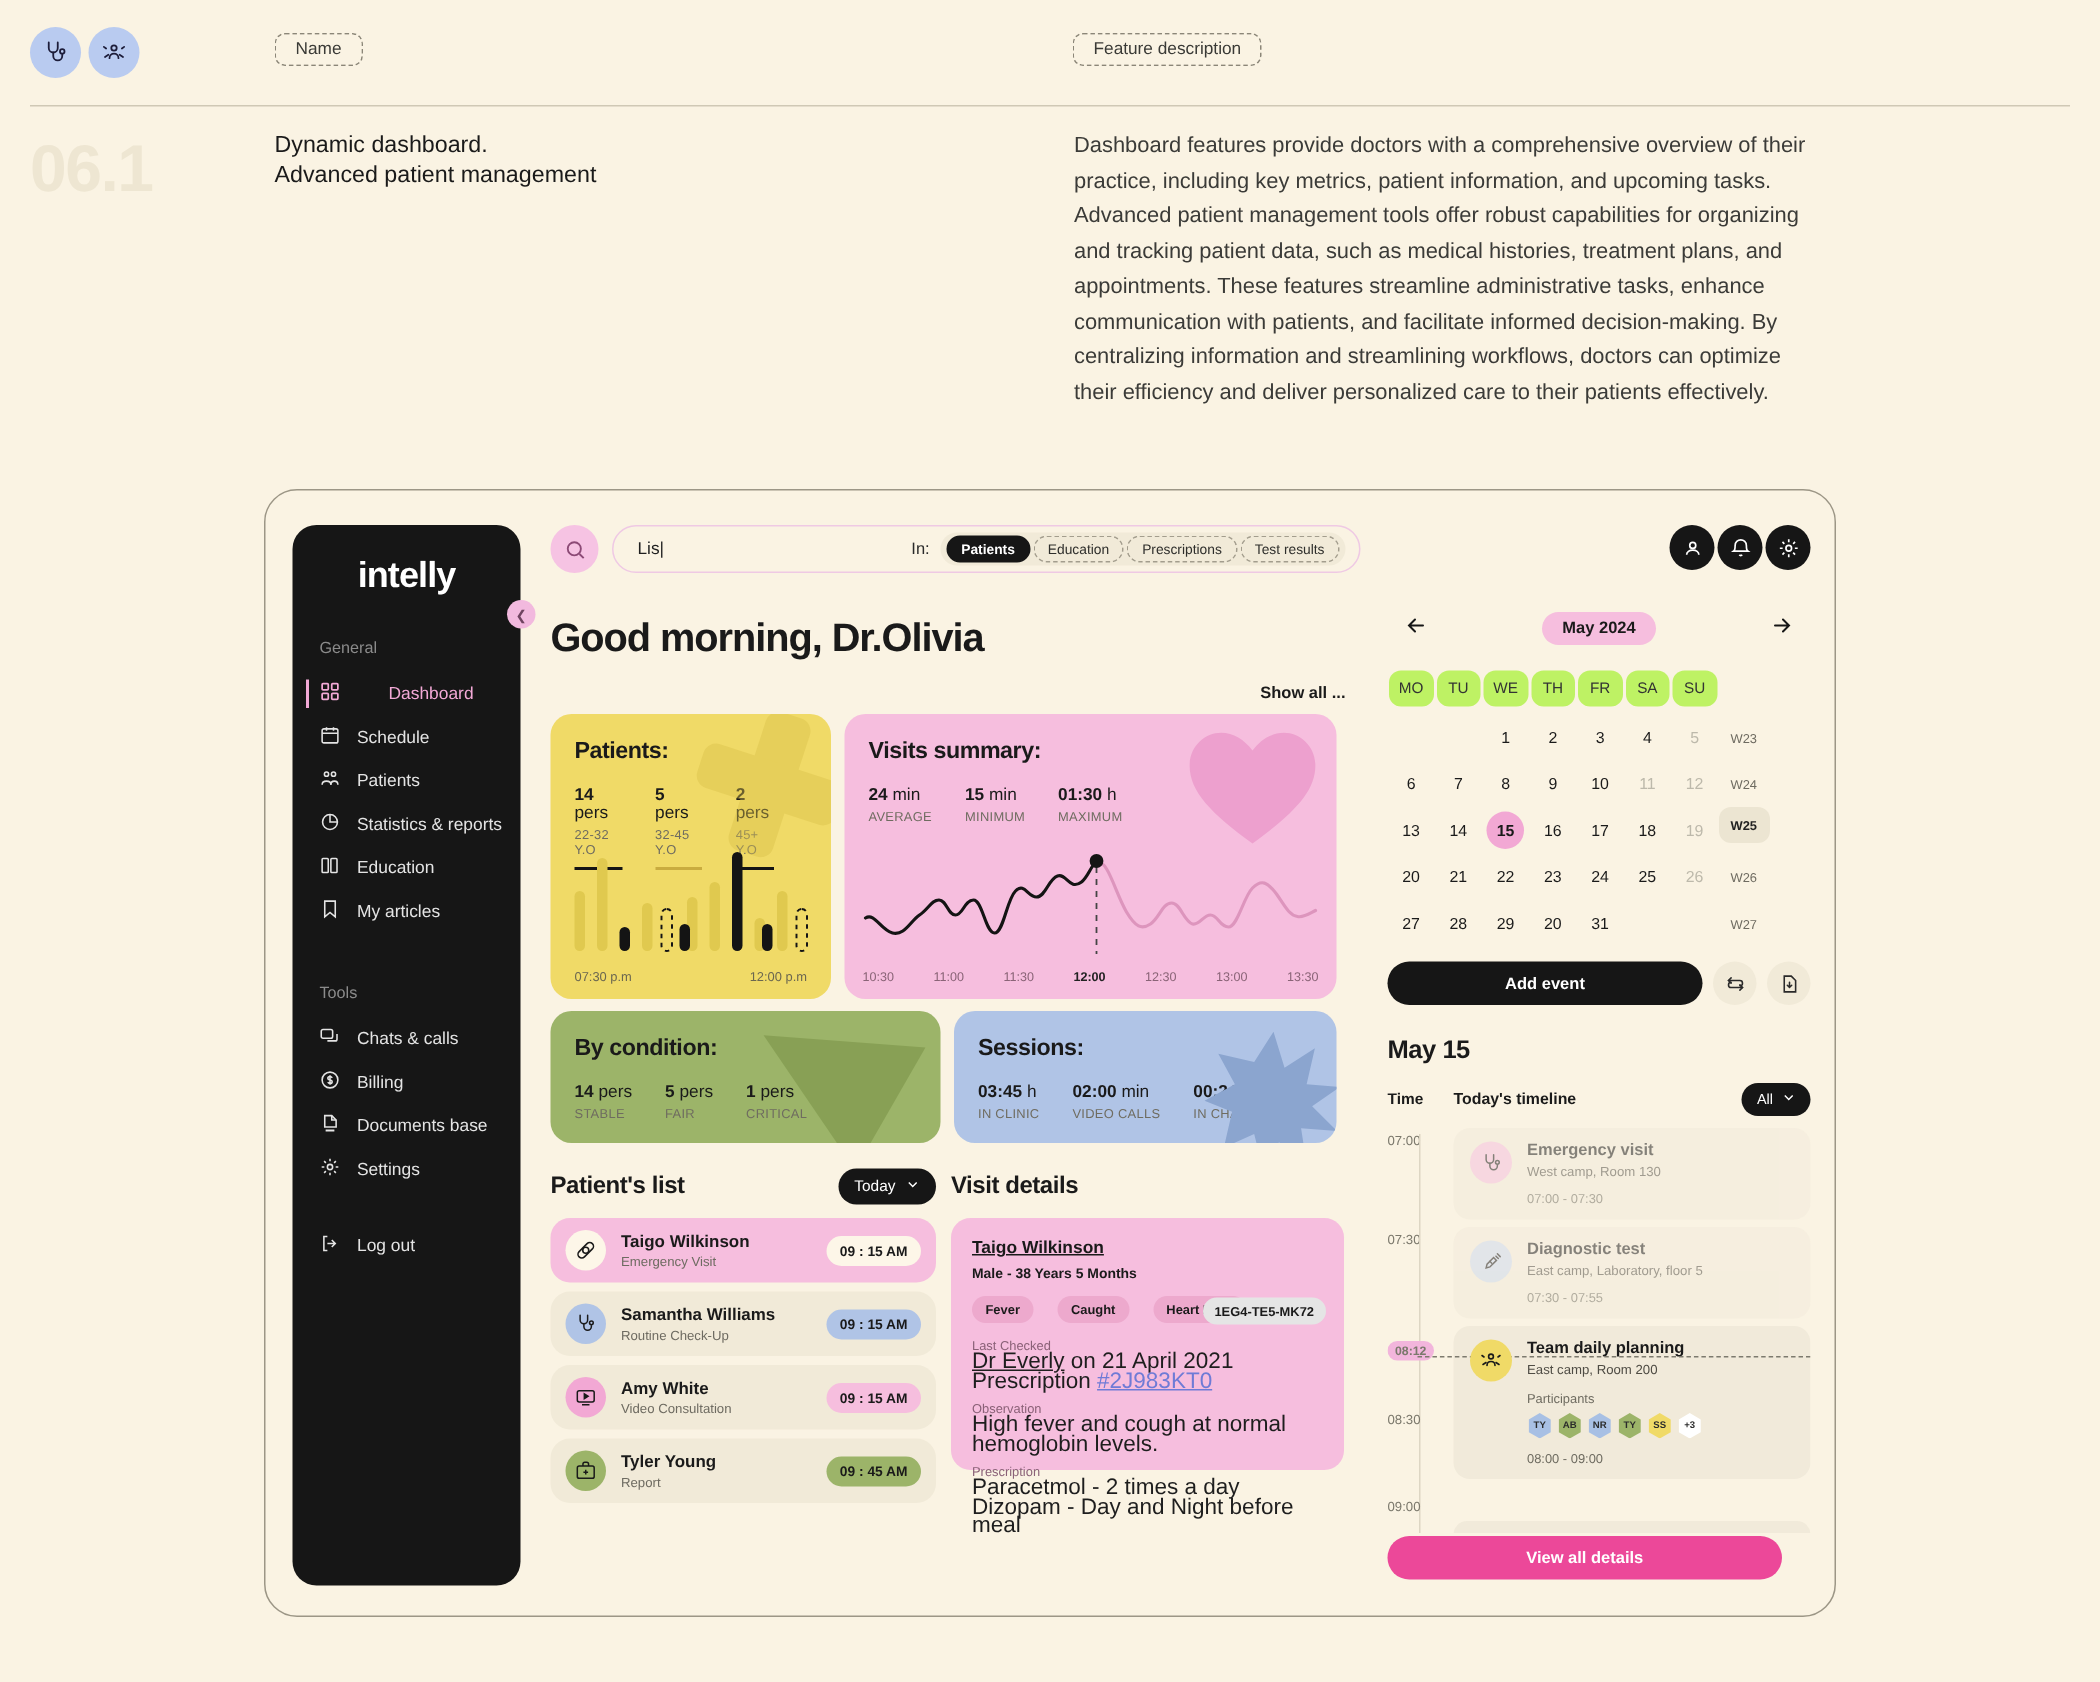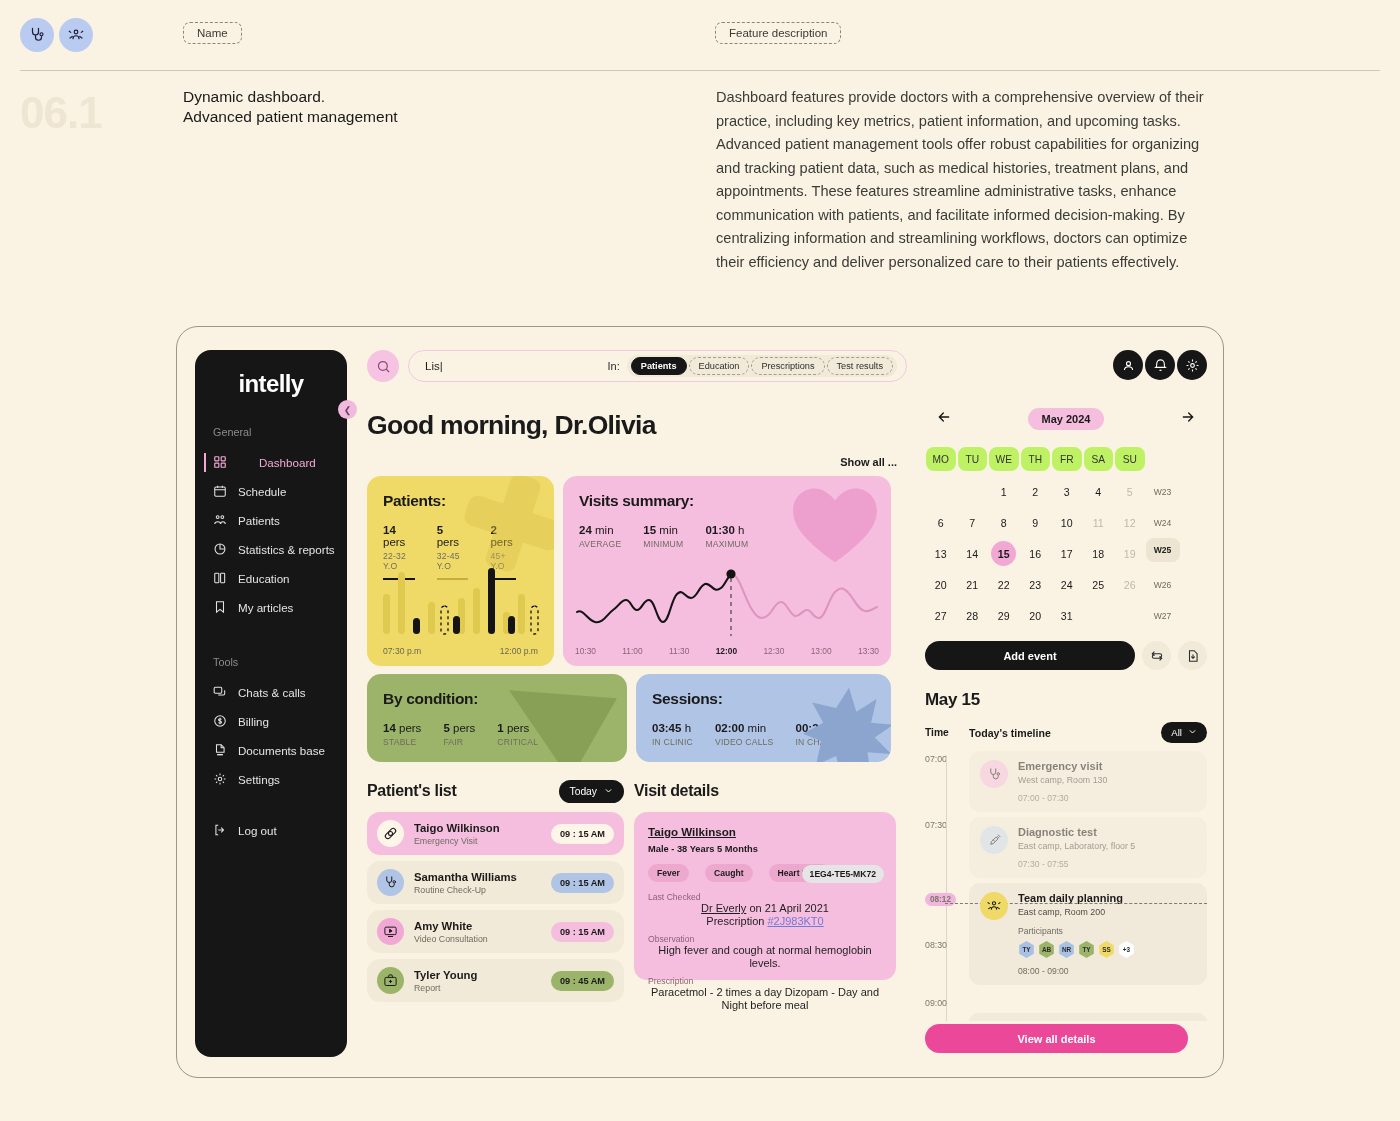--- a/index.html
+++ b/index.html
@@ -142,21 +142,21 @@
 
   .detail-card { background: #f6bede; border-radius: 13px; padding: 13px 14px; margin-top: 6px; position: relative; height: 168px; }
   .det-name { font-size: 11.6px; font-weight: 700; text-decoration: underline; }
   .det-sub { font-size: 9.3px; font-weight: 600; margin-top: 6px; }
   .det-code { position: absolute; right: 12px; top: 13px; background: #e5e5e5; font-size: 8.6px; font-weight: 600; border-radius: 10px; padding: 4px 8px; margin-top: 40px; }
   .tags { display: flex; gap: 16px; margin-top: 10px; }
   .tag { background: #eda9cd; font-size: 8.6px; font-weight: 600; border-radius: 10px; padding: 4px 9px; }
   .det-grid { margin-top: 10px; }
   .det-line { display: flex; margin-top: 7px; flex-direction: column; }
   .det-k { width: 62px; font-size: 8.6px; color: #8a6177; flex: 0 0 auto; }
-  .det-v { font-size: 11px; line-height: 12.5px; color: #1e1e1e; text-align: center; }
+  .det-v { font-size: 15px; line-height: 12.5px; color: #1e1e1e; }
   .det-v u { text-decoration: underline; }
   .det-v a { color: #6f7bd6; text-decoration: underline; }
 
   
   .right { position: absolute; left: 748px; top: 23px; width: 282px; }
   .cal-nav { display: flex; align-items: center; justify-content: space-between; margin-top: 58px; padding: 0 9px; }
   .month-pill { background: #f6bede; border-radius: 12px; font-size: 11px; font-weight: 600; padding: 5px 14px; }
   .cal-grid { margin-top: 12px; }
   .cal-row { display: flex; }
   .cal-cell { width: 31.5px; height: 31px; display: flex; align-items: center; justify-content: center; font-size: 10.6px; }

